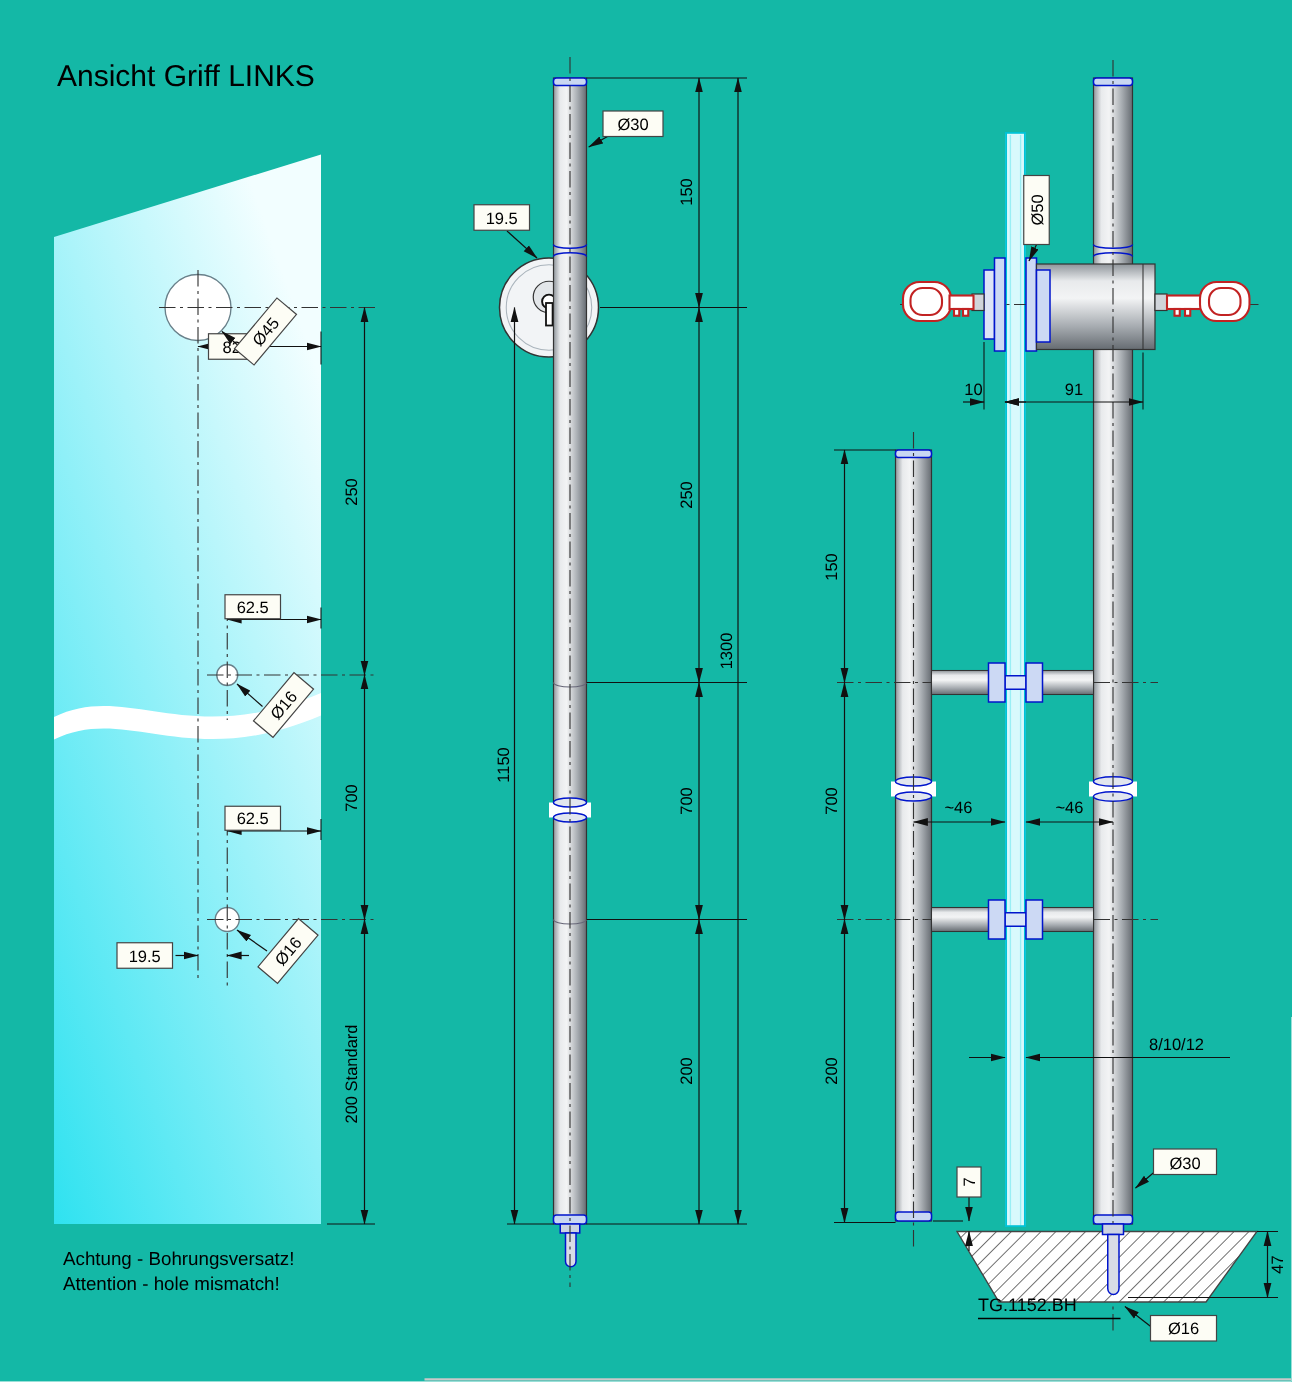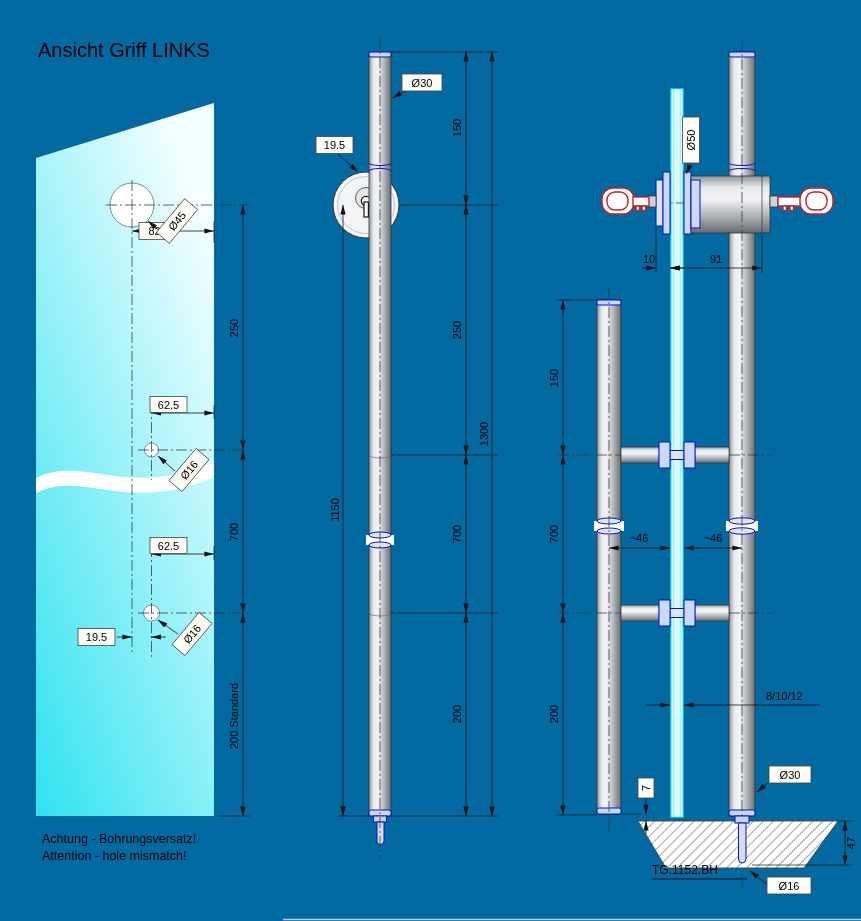--- a/index.html
+++ b/index.html
@@ -1,16 +1,16 @@
 <!DOCTYPE html>
 <html><head>
 <meta charset="utf-8">
 <style>
   html,body{margin:0;padding:0;background:#fff;}
-  .stage{position:relative;width:861px;height:921px;background:#0369a1;overflow:hidden;
+  .stage{position:relative;width:861px;height:921px;background:#14b8a6;overflow:hidden;
          font-family:"Liberation Sans",sans-serif;}
   svg{display:block;}
   svg text{font-family:"Liberation Sans",sans-serif;font-size:11px;fill:#000;}
   .t-title{font-size:20px;}
   .t-warn{font-size:12.5px;}
   .t-part{font-size:12px;}
   .lbox{fill:#fdfdf5;stroke:#444;stroke-width:0.8;}
   .dim{stroke:#111;stroke-width:0.8;fill:none;}
   .ext{stroke:#111;stroke-width:0.7;fill:none;}
   .cl{stroke:#333;stroke-width:0.75;stroke-dasharray:11 3 2 3;fill:none;}

